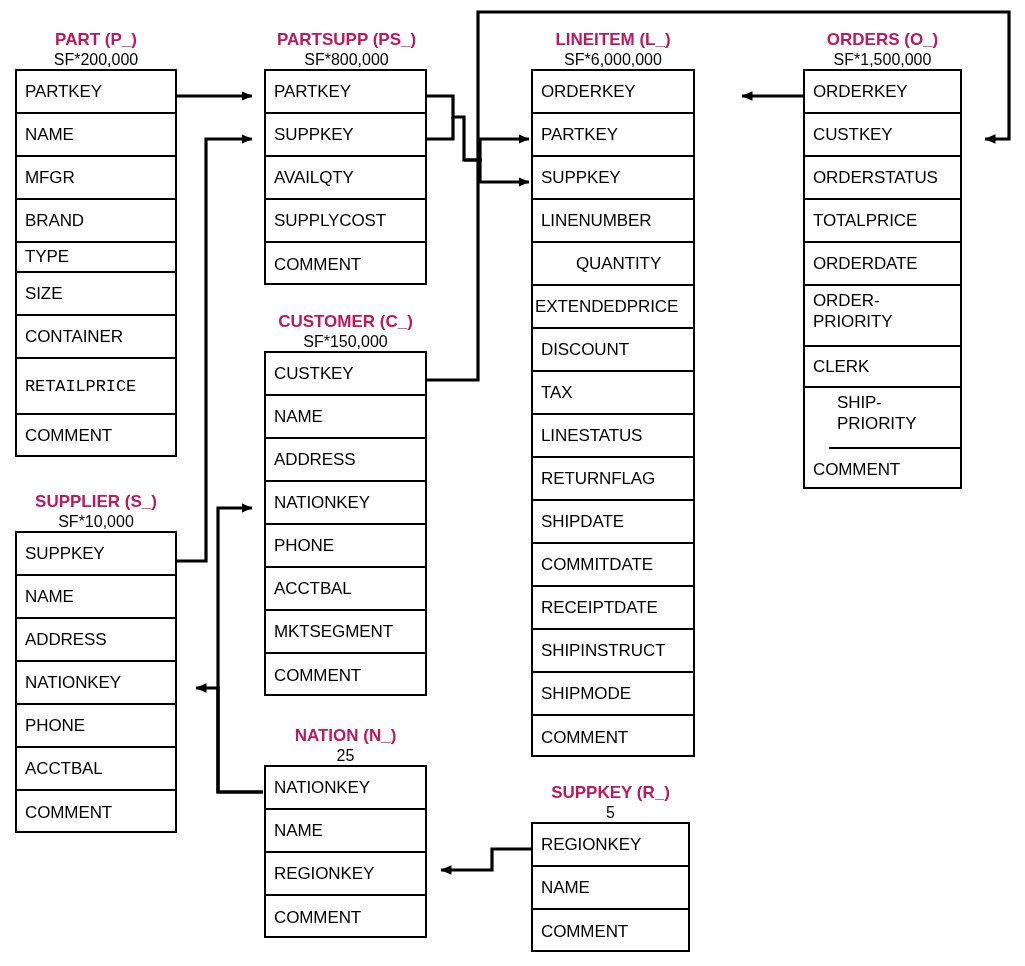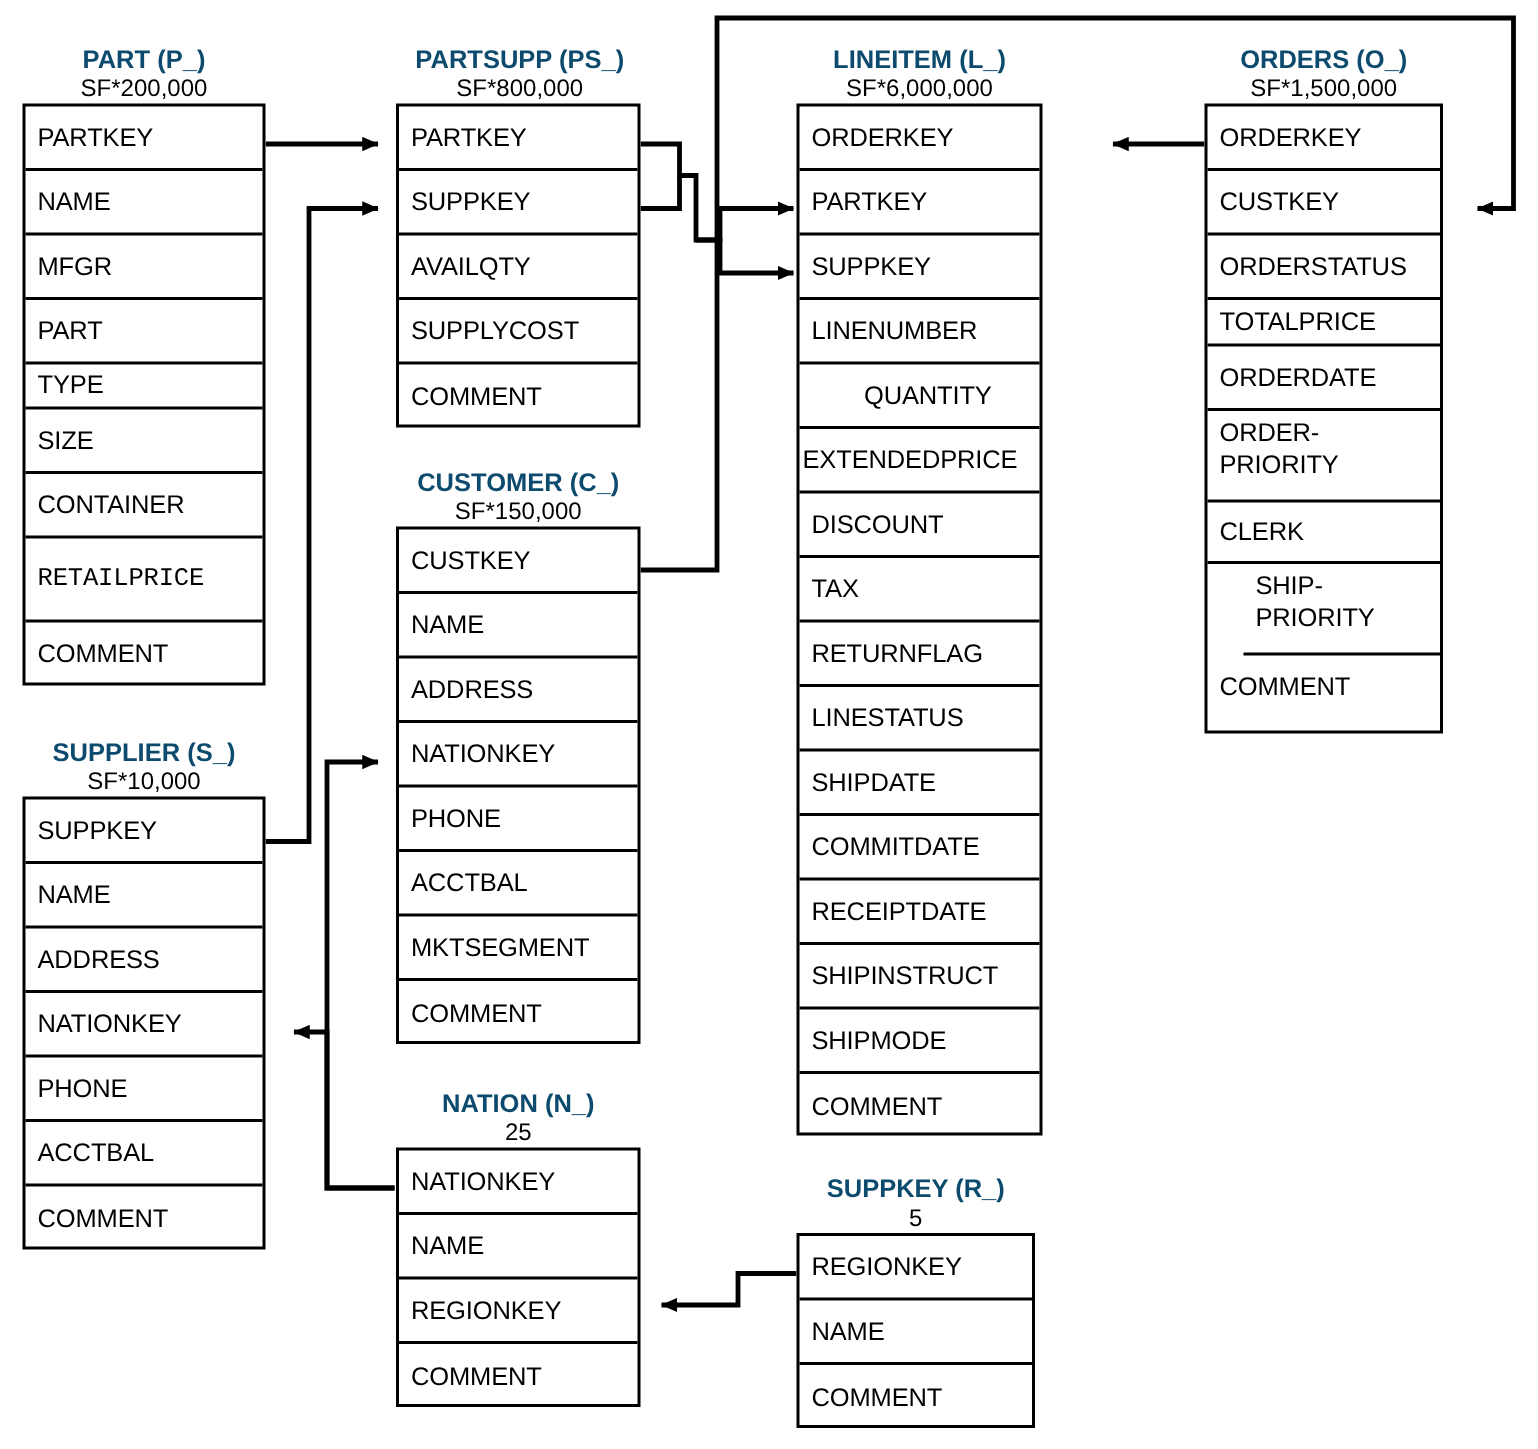--- a/index.html
+++ b/index.html
@@ -15,21 +15,21 @@
     background: #ffffff;
     font-family: "Liberation Sans", sans-serif;
     overflow: hidden;
   }
   .table-group {
     position: absolute;
   }
   .tbl-title {
     font-size: 17px;
     font-weight: bold;
-    color: #0c4a6e;
+    color: #be185d;
     text-align: center;
     line-height: 20px;
     white-space: nowrap;
   }
   .tbl-card {
     font-size: 16px;
     font-weight: normal;
     color: #000000;
     text-align: center;
     line-height: 19px;
@@ -117,21 +117,21 @@
     </svg>
   </div>
 
   <div class="table-group" style="left:15px; top:30px; width:162px;">
     <div class="tbl-title">PART (P_)</div>
     <div class="tbl-card">SF*200,000</div>
     <div class="tbl-box" style="width:162px; height:388px;">
       <div class="tbl-row" style="height:43px;">PARTKEY</div>
       <div class="tbl-row" style="height:43px;">NAME</div>
       <div class="tbl-row" style="height:43px;">MFGR</div>
-      <div class="tbl-row" style="height:43px;">PART</div>
+      <div class="tbl-row" style="height:43px;">BRAND</div>
       <div class="tbl-row" style="height:30px;">TYPE</div>
       <div class="tbl-row" style="height:43px;">SIZE</div>
       <div class="tbl-row" style="height:43px;">CONTAINER</div>
       <div class="tbl-row" style="height:56px;font-family:Liberation Mono, monospace;">RETAILPRICE</div>
       <div class="tbl-row" style="height:42px;">COMMENT</div>
     </div>
   </div>
 
   <div class="table-group" style="left:264px; top:30px; width:165px;">
     <div class="tbl-title">PARTSUPP (PS_)</div>
@@ -150,39 +150,39 @@
     <div class="tbl-card">SF*6,000,000</div>
     <div class="tbl-box" style="width:164px; height:688px;">
       <div class="tbl-row" style="height:43px;">ORDERKEY</div>
       <div class="tbl-row" style="height:43px;">PARTKEY</div>
       <div class="tbl-row" style="height:43px;">SUPPKEY</div>
       <div class="tbl-row" style="height:43px;">LINENUMBER</div>
       <div class="tbl-row" style="height:43px;padding-left:43px;">QUANTITY</div>
       <div class="tbl-row" style="height:43px; padding-left:2px;">EXTENDEDPRICE</div>
       <div class="tbl-row" style="height:43px;">DISCOUNT</div>
       <div class="tbl-row" style="height:43px;">TAX</div>
+      <div class="tbl-row" style="height:43px;">LINESTATUS</div>
       <div class="tbl-row" style="height:43px;">RETURNFLAG</div>
-      <div class="tbl-row" style="height:43px;">LINESTATUS</div>
       <div class="tbl-row" style="height:43px;">SHIPDATE</div>
       <div class="tbl-row" style="height:43px;">COMMITDATE</div>
       <div class="tbl-row" style="height:43px;">RECEIPTDATE</div>
       <div class="tbl-row" style="height:43px;">SHIPINSTRUCT</div>
       <div class="tbl-row" style="height:43px;">SHIPMODE</div>
       <div class="tbl-row" style="height:43px;">COMMENT</div>
     </div>
   </div>
 
   <div class="table-group" style="left:803px; top:30px; width:159px;">
     <div class="tbl-title">ORDERS (O_)</div>
     <div class="tbl-card">SF*1,500,000</div>
     <div class="tbl-box" style="width:159px; height:420px;">
       <div class="tbl-row" style="height:43px;">ORDERKEY</div>
       <div class="tbl-row" style="height:43px;">CUSTKEY</div>
       <div class="tbl-row" style="height:43px;">ORDERSTATUS</div>
-      <div class="tbl-row" style="height:31px;">TOTALPRICE</div>
+      <div class="tbl-row" style="height:43px;">TOTALPRICE</div>
       <div class="tbl-row" style="height:43px;">ORDERDATE</div>
       <div class="tbl-row two-line" style="height:61px;"><span>ORDER-<br>PRIORITY</span></div>
       <div class="tbl-row" style="height:41px;">CLERK</div>
       <div class="tbl-row two-line" style="height:61px;margin-left:24px;"><span>SHIP-<br>PRIORITY</span></div>
       <div class="tbl-row" style="height:42px;">COMMENT</div>
     </div>
   </div>
 
   <div class="table-group" style="left:264px; top:312px; width:163px;">
     <div class="tbl-title">CUSTOMER (C_)</div>

